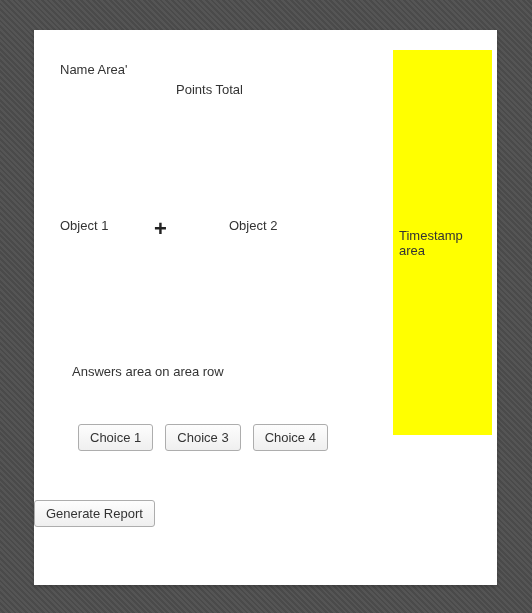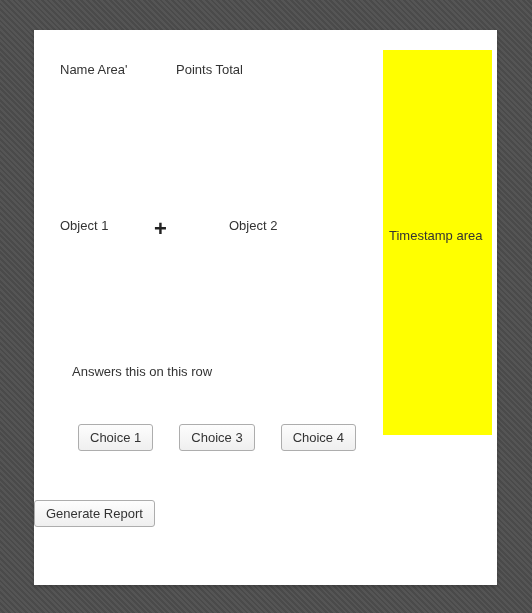--- a/index.html
+++ b/index.html
@@ -33,20 +33,21 @@
       top: 32px;
       left: 26px;
       right: 18px;
       display: flex;
     }
     .header-name {
       width: 116px;
     }
     .header-points {
       width: 92px;
+      margin-top: 20px;
     }
     .header-clock {
       width: 120px;
     }
     .object-row {
       position: absolute;
       top: 188px;
       left: 26px;
       right: 18px;
       display: flex;
@@ -67,36 +68,36 @@
       color: #222;
     }
     .obj2 {
       width: 100px;
       margin-left: 7px;
     }
     .timestamp-area {
       position: absolute;
       right: 5px;
       top: 20px;
-      width: 109px;
+      width: 99px;
       height: 385px;
       background: #ffff00;
       padding: 178px 6px 0 6px;
     }
     .answers-row {
       position: absolute;
       left: 38px;
       top: 334px;
     }
     .choices-row {
       position: absolute;
       left: 44px;
       top: 394px;
       display: flex;
-      gap: 26px;
+      gap: 12px;
     }
     button {
       font-family: inherit;
       font-size: 13px;
       color: #333;
       background: linear-gradient(#fdfdfd, #efefef);
       border: 1px solid #adadad;
       border-radius: 3px;
       padding: 5px 11px;
       cursor: pointer;
@@ -125,21 +126,21 @@
   </div>
 
   <div class="object-row">
     <div class="obj1">Object 1</div>
     <div class="plus-wrap">
       <span class="plus-icon">+</span>
     </div>
     <div class="obj2">Object 2</div>
   </div>
 
-  <div class="answers-row">Answers this on this row</div>
+  <div class="answers-row">Answers area on area row</div>
 
   <div class="choices-row">
     <button>Choice 1</button>
     <button>Choice 3</button>
     <button>Choice 4</button>
   </div>
 
   <div class="generate-wrap">
     <button>Generate Report</button>
   </div>

